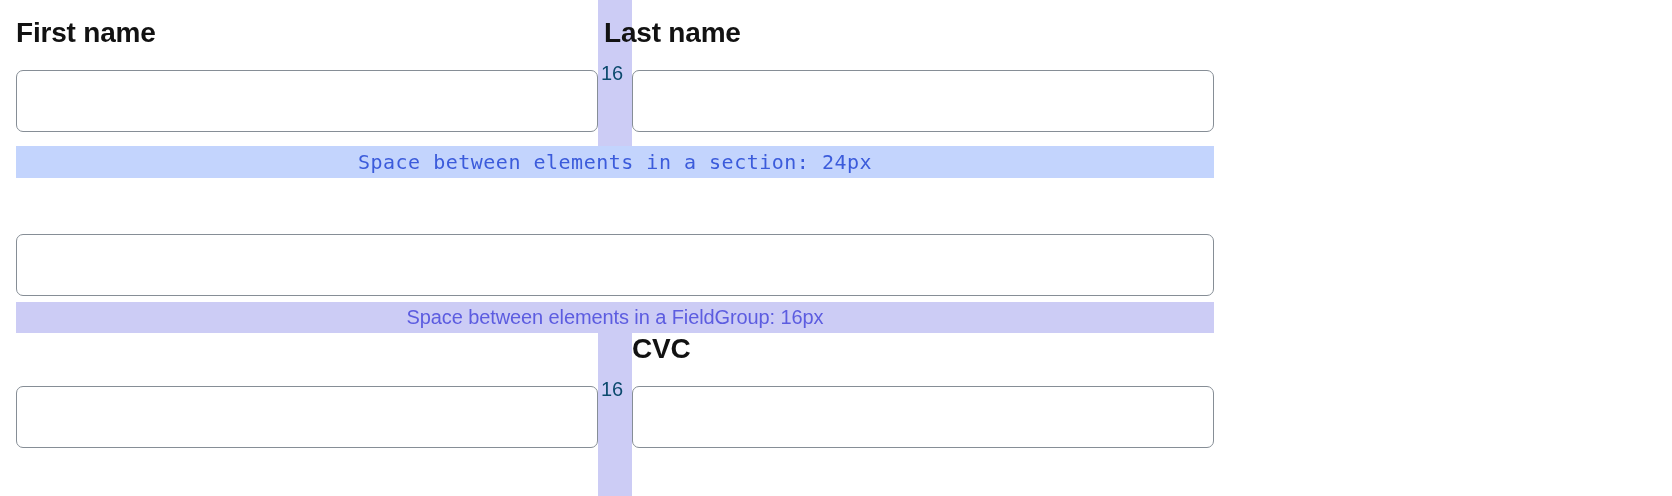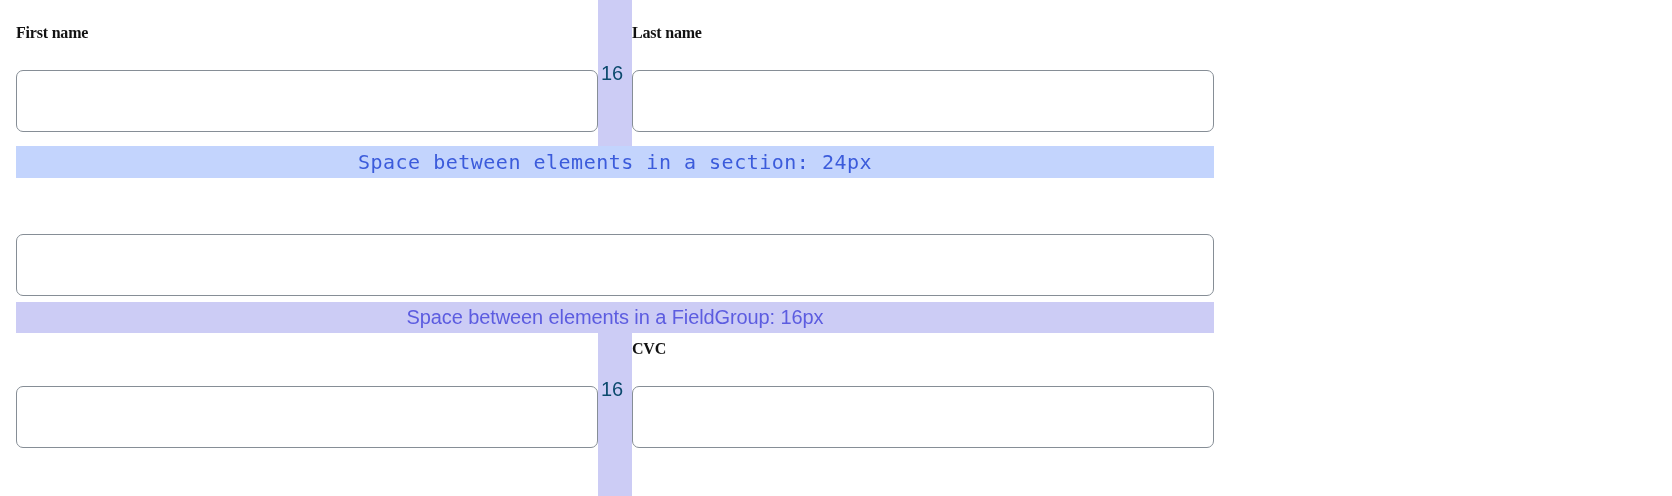--- a/index.html
+++ b/index.html
@@ -18,22 +18,22 @@
   .canvas {
     position: relative;
     width: 1672px;
     height: 496px;
     background: #ffffff;
   }
 
   
   .field-label {
     position: absolute;
-    font-family: Liberation Serif, serif;
-    font-size: 16px;
+    font-family: Liberation Sans, sans-serif;
+    font-size: 28px;
     font-weight: bold;
     color: #121212;
     letter-spacing: -0.2px;
     white-space: nowrap;
     line-height: 24px;
   }
 
   .input-box {
     position: absolute;
     background: #ffffff;
@@ -92,21 +92,21 @@
 <body>
 
 <div class="canvas">
 
   <div class="gap-col" style="left:598px; top:0px; width:34px; height:146px;"></div>
   <div class="gap-col-label" style="left:601px; top:63px;">16</div>
 
   <div class="field-label" style="left:16px; top:21px;">First name</div>
   <div class="input-box" style="left:16px; top:70px; width:582px; height:62px;"></div>
 
-  <div class="field-label" style="left:632px; top:21px;">Last name</div>
+  <div class="field-label" style="left:604px; top:21px;">Last name</div>
   <div class="input-box" style="left:632px; top:70px; width:582px; height:62px;"></div>
 
   <div class="gap-band section" style="left:16px; top:146px; width:1198px; height:32px;">
     <span class="gap-band-text">Space between elements in a section: 24px</span>
   </div>
 
   <div class="input-box" style="left:16px; top:234px; width:1198px; height:62px;"></div>
 
   <div class="gap-band fieldgroup" style="left:16px; top:302px; width:1198px; height:31px;">
     <span class="gap-band-text">Space between elements in a FieldGroup: 16px</span>

